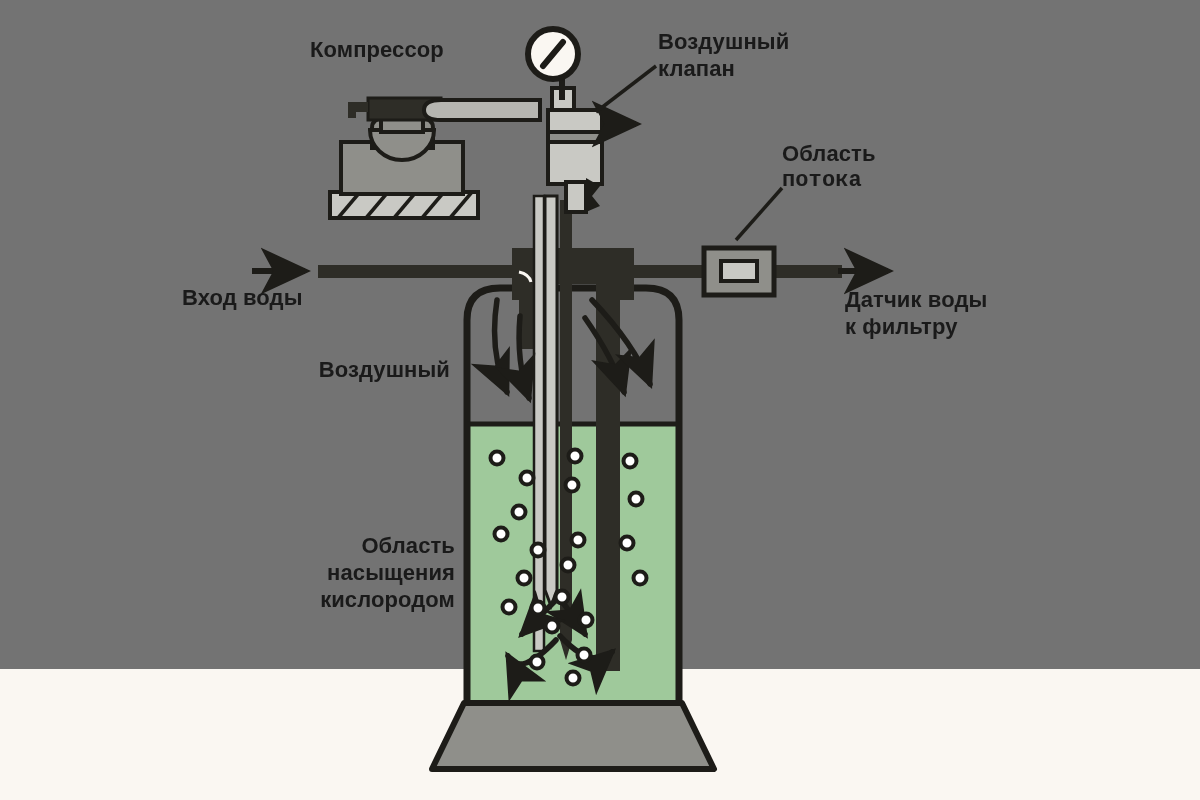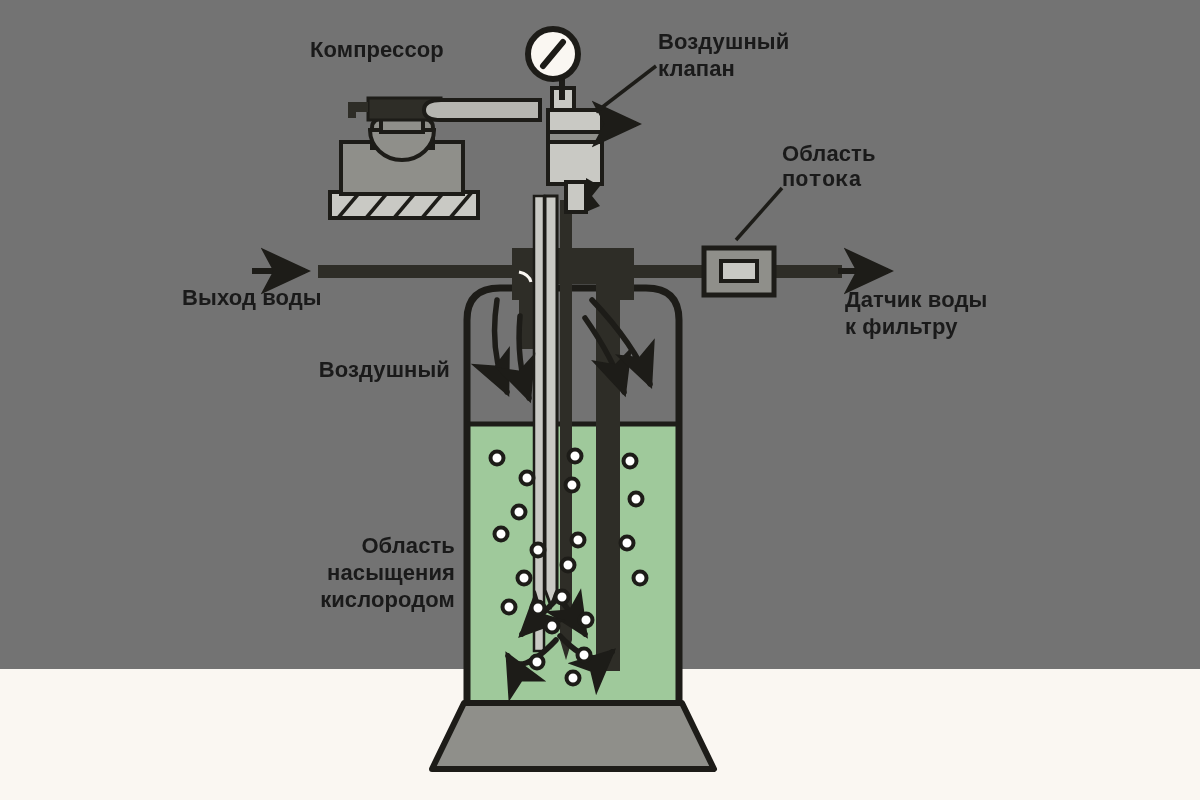--- a/index.html
+++ b/index.html
@@ -199,21 +199,21 @@
   </svg>
 
   <div class="lbl left" style="left:310px; top:36px;">Компрессор</div>
 
   <div class="lbl left" style="left:658px; top:28px;">Воздушный</div>
   <div class="lbl left" style="left:658px; top:55px;">клапан</div>
 
   <div class="lbl left" style="left:782px; top:140px;">Область</div>
   <div class="lbl left" style="left:782px; top:167px;font-family:Liberation Mono, monospace;">потока</div>
 
-  <div class="lbl left" style="left:182px; top:284px;">Выход воды</div>
+  <div class="lbl left" style="left:182px; top:284px;">Вход воды</div>
 
   <div class="lbl left" style="left:845px; top:286px;">Датчик воды</div>
   <div class="lbl left" style="left:845px; top:313px;text-align:center;">к фильтру</div>
 
   <div class="lbl right" style="left:150px; top:356px; width:300px;">Воздушный</div>
 
   <div class="lbl right" style="left:150px; top:532px; width:305px;">Область</div>
   <div class="lbl right" style="left:150px; top:586px; width:305px;">кислородом</div>
   <div class="lbl right" style="left:150px; top:559px; width:305px;">насыщения</div>
 

